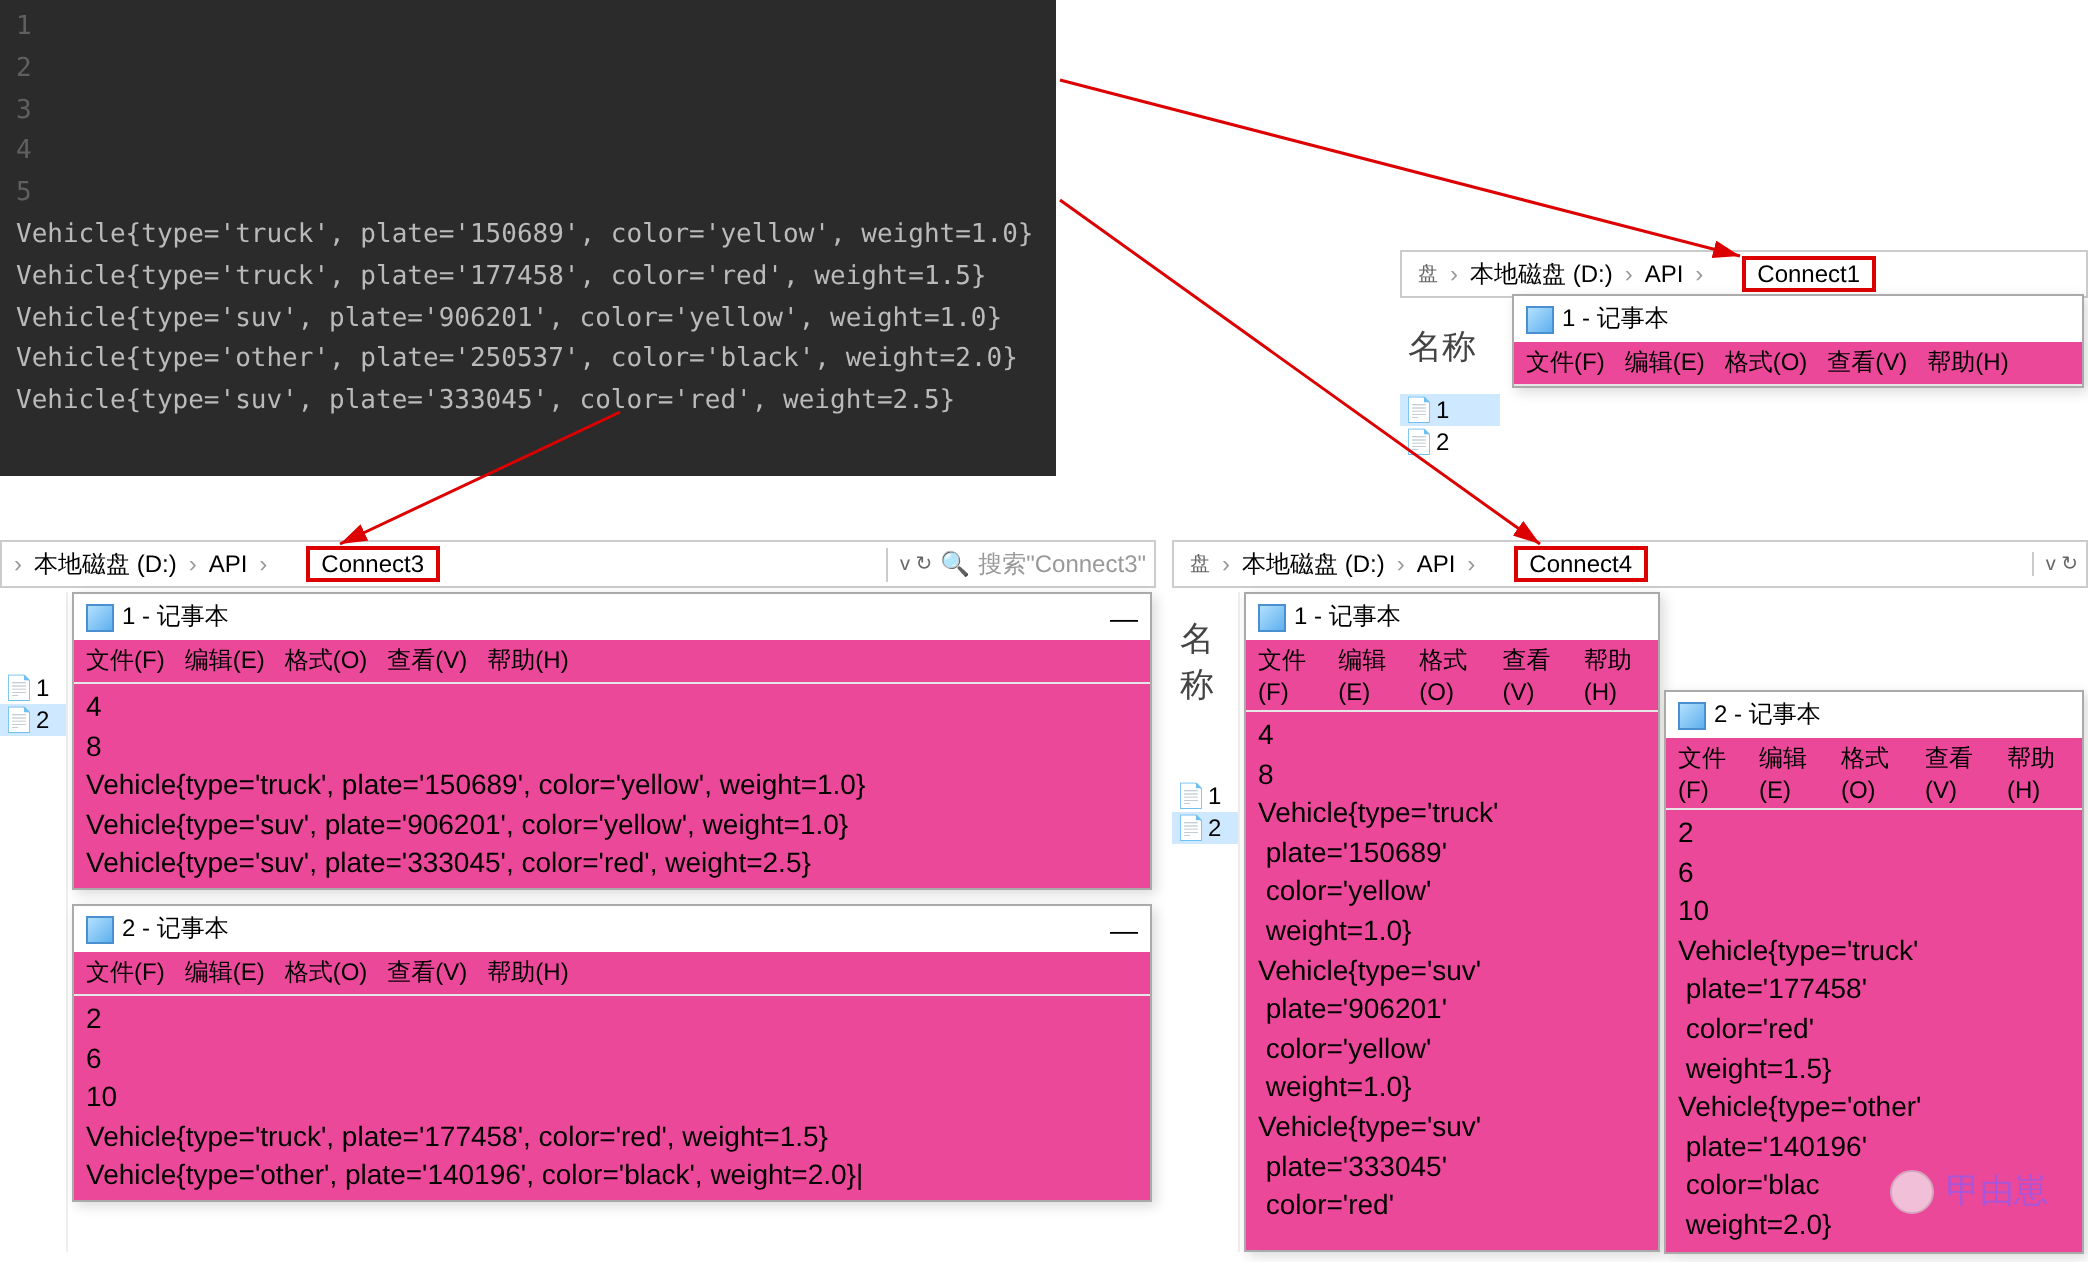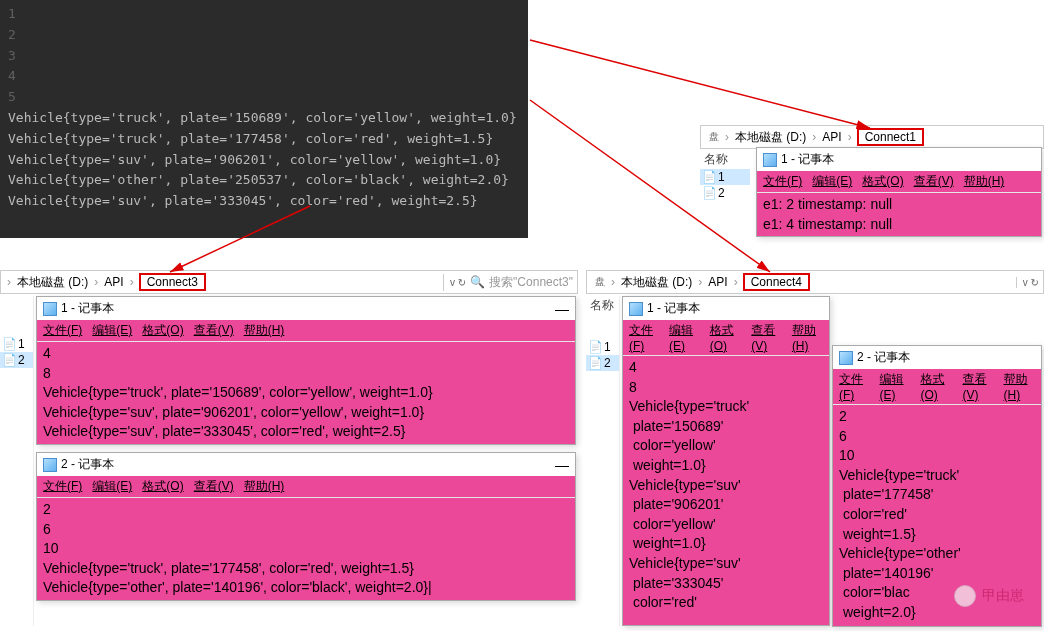--- a/index.html
+++ b/index.html
@@ -30,21 +30,21 @@
   display: flex;
   align-items: center;
   background: #fff;
   border: 1px solid #ccc;
   height: 24px;
   font-size: 12px;
   padding: 0 4px;
 }
 .crumb { padding: 0 4px; }
 .crumb-sep { color: #999; padding: 0 2px; }
-.crumb-hl { border: 2px solid #d00; padding: 0 6px; margin: -2px 3px; }
+.crumb-hl { border: 2px solid #d00; padding: 0 6px; margin: -2px 17px; }
 .search-box {
   margin-left: auto;
   border-left: 1px solid #ccc;
   padding-left: 6px;
   color: #999;
   display: flex;
   align-items: center;
   gap: 4px;
 }
 .file-item {
@@ -73,21 +73,20 @@
   width: 14px; height: 14px;
   background: linear-gradient(135deg,#b4e0ff,#5eb0ee);
   border: 1px solid #4a90d0;
   display:inline-block;
 }
 .notepad-menu {
   display: flex; gap: 10px;
   padding: 2px 6px;
   font-size: 12px;
   border-bottom: 1px solid #e6e6e6;
-  text-decoration: underline;
 }
 .notepad-body {
   padding: 2px 6px;
   font-size: 14px;
   line-height: 1.4;
   white-space: pre-wrap;
 }
 
 
 svg.annot {
@@ -103,28 +102,28 @@
 
 .panel-left {
   position:absolute; left:0; top:296px; width:34px; height:330px;
   border-right: 1px solid #eee;
 }
 .panel-right {
   position:absolute; left:586px; top:296px; width:34px; height:330px;
   border-right: 1px solid #eee;
 }
 
-.name-header { font-size:12px; color:#444; padding: 1px 4px; }
+.name-header { font-size:17px; color:#444; padding: 12px 4px; }
 
 
 .chev { font-size: 10px; color:#666; }
 
 .watermark {
   position:absolute; right:20px; bottom:24px;
-  color:#be185d; font-size:14px;
+  color:#8b5cf6; font-size:17px;
   display:flex; align-items:center; gap:6px;
   opacity:0.7;
   justify-content:flex-end;
 }
 .wm-circle {
   width:22px;height:22px;border-radius:50%;
   border:1px solid #ccc;background:#f4f4f4;
   display:inline-block;
 }
 </style>
@@ -171,22 +170,20 @@
     <span class="np-icon"></span>
     <span><span>1</span><span> - 记事本</span></span>
   </div>
   <div class="notepad-menu">
     <span>文件(F)</span>
     <span>编辑(E)</span>
     <span>格式(O)</span>
     <span>查看(V)</span>
     <span>帮助(H)</span>
   </div>
-  <div class="notepad-body">e1: 2 timestamp: null
-e1: 4 timestamp: null</div>
 </div>
 
 <div class="explorer-bar region-bl-bar">
   <span class="crumb-sep">›</span>
   <span class="crumb">本地磁盘 (D:)</span>
   <span class="crumb-sep">›</span>
   <span class="crumb">API</span>
   <span class="crumb-sep">›</span>
   <span class="crumb crumb-hl">Connect3</span>
   <div class="search-box">

